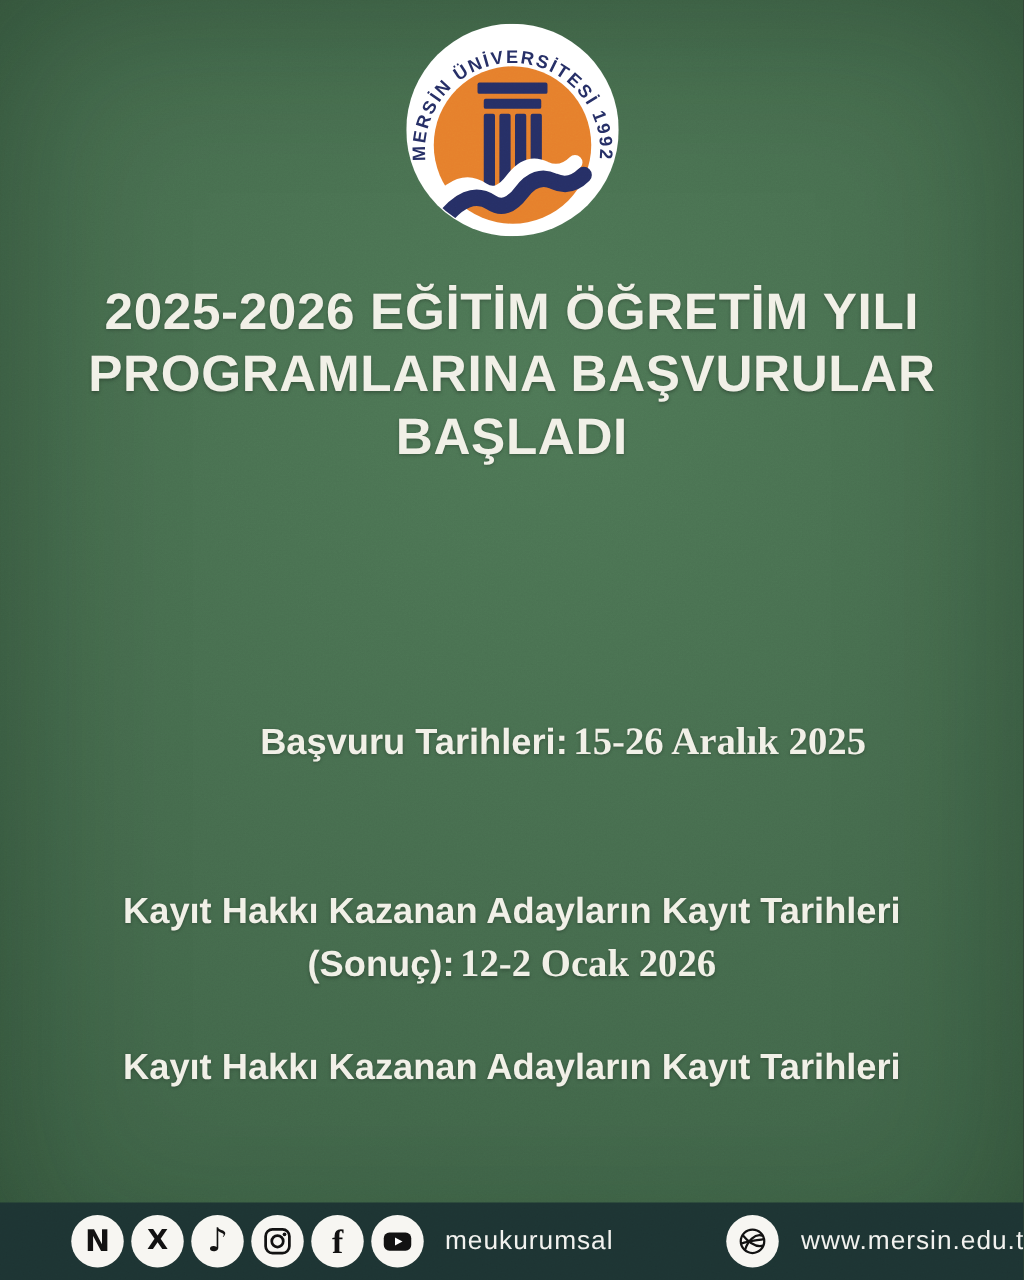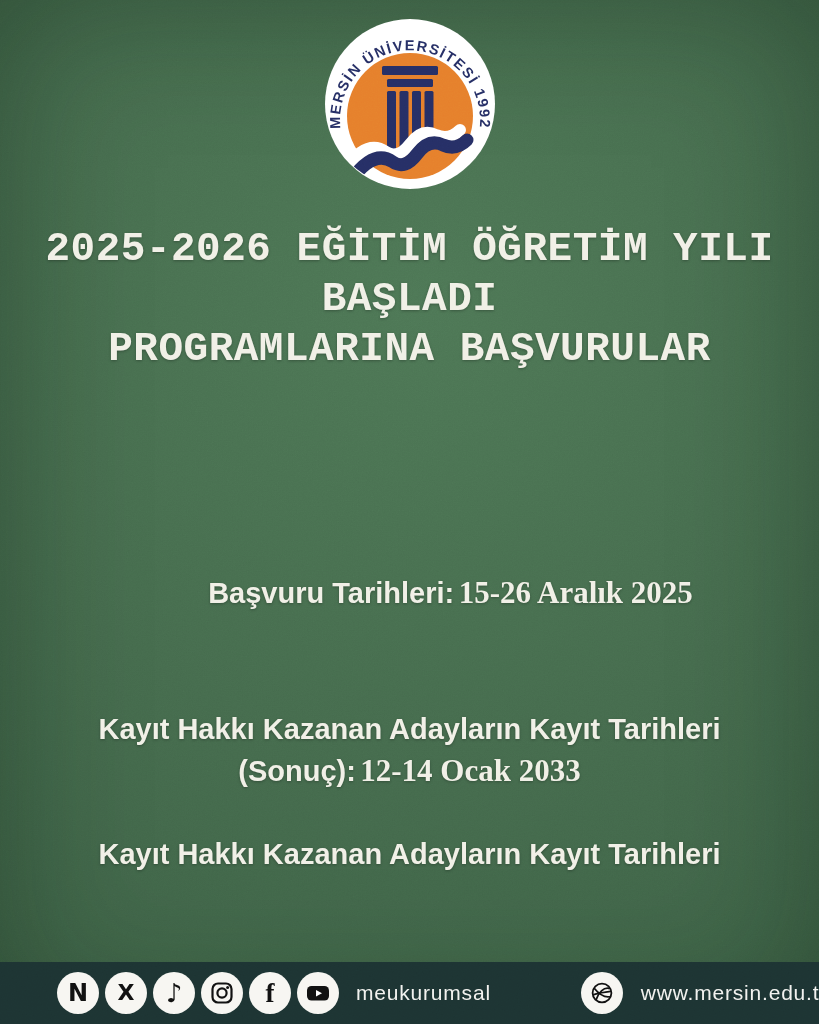--- a/index.html
+++ b/index.html
@@ -7,21 +7,21 @@
     position:relative;width:819px;height:1024px;overflow:hidden;
     background:radial-gradient(140% 100% at 52% 30%, #4e7856 0%, #466c4e 42%, #3a5e43 100%);
     font-family:"Liberation Sans", sans-serif;
     box-shadow:inset 0 0 140px rgba(10,25,15,0.35);
   }
   .texture{position:absolute;inset:0;width:100%;height:100%;opacity:.45;mix-blend-mode:overlay;pointer-events:none;z-index:5;}
   .logo{position:absolute;top:19px;left:50%;transform:translateX(-50%);z-index:2;}
   .title{
     position:absolute;top:224px;left:0;width:100%;margin:0;z-index:2;
     text-align:center;color:#f1f0e7;
-    font-family:Liberation Mono, monospace;font-weight:700;
+    font-family:Liberation Sans, sans-serif;font-weight:700;
     font-size:41px;line-height:50px;letter-spacing:.5px;
     text-shadow:0 1px 3px rgba(0,0,0,.28);
   }
   .schedule-row{
     position:absolute;left:0;width:100%;z-index:2;
     text-align:center;color:#f1f0e7;line-height:42px;white-space:nowrap;
     text-shadow:0 1px 3px rgba(0,0,0,.28);
   }
   .row-1{top:572px;padding-left:41px;} .row-2{top:627px;} .row-3{top:708px;} .row-4{top:833px;}
   .sched-label{font-family:"Liberation Sans", sans-serif;font-weight:700;font-size:29px;}
@@ -67,35 +67,35 @@
         <path d="M 27,160 Q 49,130 68,143 Q 80,151 92,135 Q 104,119 118,126 Q 131,132 142,121" stroke="#262F66" stroke-width="13"></path>
       </g>
     </g>
     <text font-family="Liberation Sans, sans-serif" font-size="14.5" font-weight="bold" fill="#262F66" letter-spacing="1.6" text-anchor="middle">
       <textPath href="#arcpath" startOffset="50%">MERSİN ÜNİVERSİTESİ 1992</textPath>
     </text>
   </svg>
 
   <h1 class="title">
     <div>2025-2026 EĞİTİM ÖĞRETİM YILI</div>
+    <div>PROGRAMLARINA BAŞVURULAR</div>
     <div>BAŞLADI</div>
-    <div>PROGRAMLARINA BAŞVURULAR</div>
   </h1>
 
   <div class="schedule-row row-1">
     <span class="sched-label">Başvuru Tarihleri:</span>
     <span class="sched-value">15-26 Aralık 2025</span>
   </div>
 
 
   <div class="schedule-row row-3">
     <div class="sched-label">Kayıt Hakkı Kazanan Adayların Kayıt Tarihleri</div>
     <div>
       <span class="sched-label">(Sonuç):</span>
-      <span class="sched-value">12-14 Ocak 2033</span>
+      <span class="sched-value">12-2 Ocak 2026</span>
     </div>
   </div>
 
   <div class="schedule-row row-4">
     <div class="sched-label">Kayıt Hakkı Kazanan Adayların Kayıt Tarihleri</div>
   </div>
 
   <div class="footer">
     <div class="icon-circle">
       <span class="glyph">N</span>

